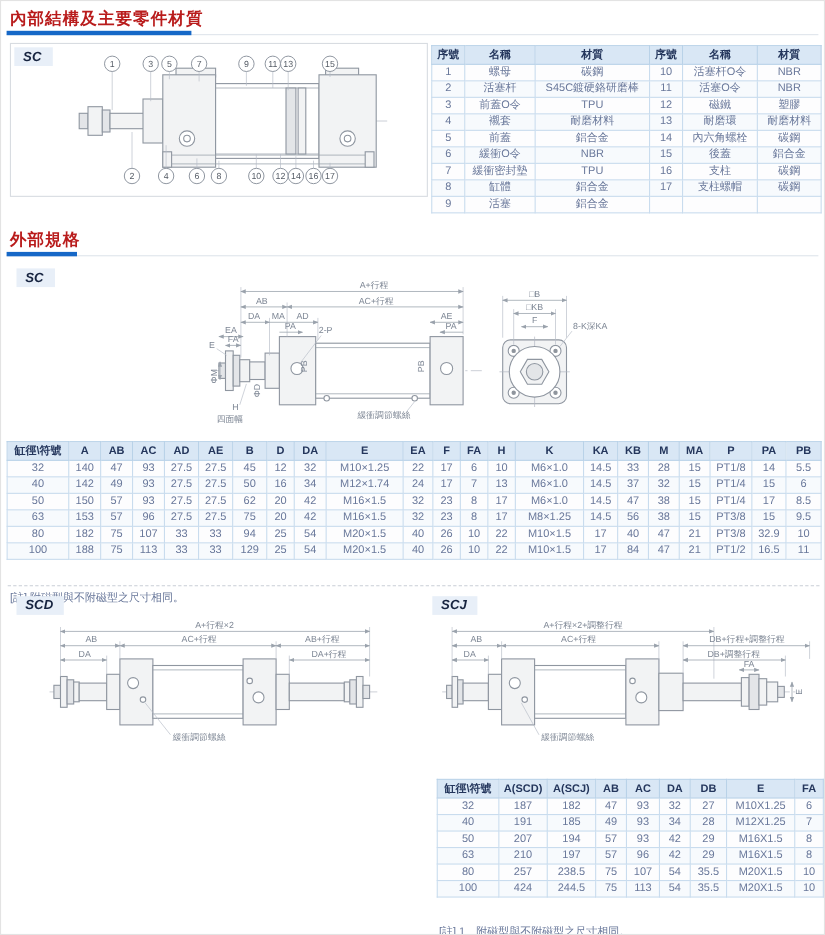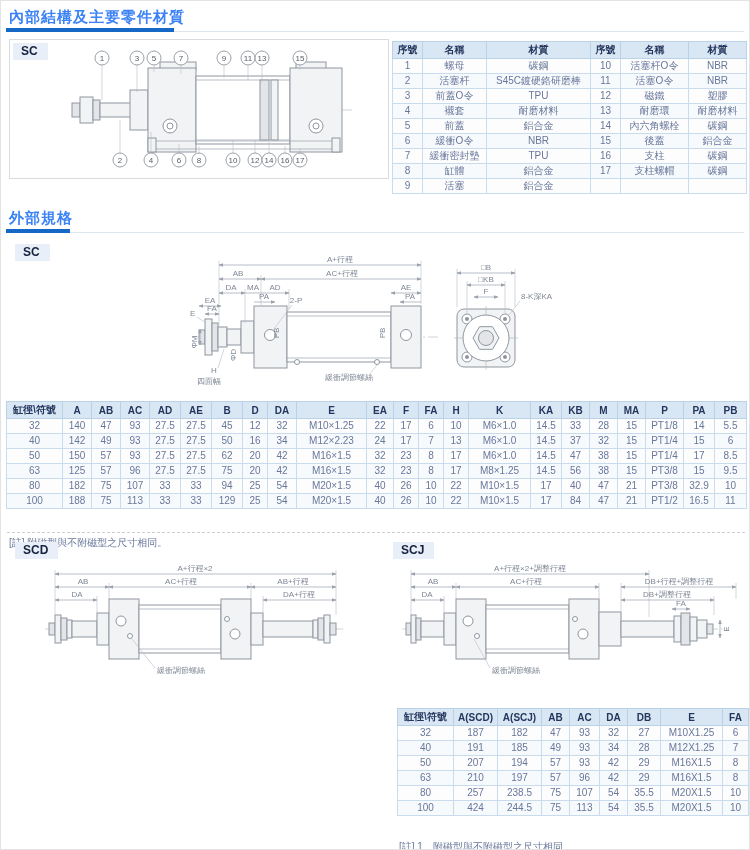--- a/index.html
+++ b/index.html
@@ -1,22 +1,22 @@
 <!DOCTYPE html>
 <html><head>
 <meta charset="utf-8">
 <style>
   html,body{margin:0;padding:0;background:#fff;}
   #page{position:relative;width:750px;height:850px;background:#fff;overflow:hidden;
         font-family:"Liberation Sans","DejaVu Sans",sans-serif;border:1px solid #e3e3e3;box-sizing:border-box;}
-  .sec-title{position:absolute;left:8px;font-size:15px;font-weight:bold;color:#3b82f6;letter-spacing:1px;}
+  .sec-title{position:absolute;left:8px;font-size:15px;font-weight:bold;color:#b91c1c;letter-spacing:1px;}
   .rule{position:absolute;left:5px;right:5px;height:1px;background:#dfe5ec;}
   .rule-accent{position:absolute;left:5px;height:4px;background:#1668c7;}
   .panel{position:absolute;border:1px solid #d8dce1;background:#fff;}
-  .tag{position:absolute;font-size:12px;font-weight:bold;color:#16233f;background:#e8eff8;padding:1px 10px 2px 8px;}
+  .tag{position:absolute;font-size:12px;font-weight:bold;color:#16233f;background:#e8eff8;padding:1px 10px 2px 8px;font-style:italic;}
   .tbl-wrap{position:absolute;}
   table.data{border-collapse:collapse;table-layout:fixed;width:100%;font-size:10px;}
   table.data th{background:#d9e7f5;color:#24365c;border:1px solid #b9d2e8;font-weight:bold;height:16px;padding:0 1px;white-space:nowrap;overflow:hidden;}
   table.data td{border:1px solid #c9dcee;color:#68779a;text-align:center;height:14px;line-height:14px;padding:0 1px;white-space:nowrap;overflow:hidden;background:#fdfdfe;}
   table.data tr:nth-child(even) td{background:#f7fafd;}
   .note{position:absolute;font-size:10px;color:#68779a;margin-top:24px;}
   .dashed-rule{position:absolute;border-top:1px dashed #c9ced6;}
   svg{font-family:"Liberation Sans","DejaVu Sans",sans-serif;}
   .geo{fill:#f2f3f4;stroke:#8f96a0;stroke-width:1;}
   .geo2{fill:#ffffff;stroke:#8f96a0;stroke-width:1;}
@@ -410,21 +410,21 @@
           <tr>
             <td>40</td>
             <td>142</td>
             <td>49</td>
             <td>93</td>
             <td>27.5</td>
             <td>27.5</td>
             <td>50</td>
             <td>16</td>
             <td>34</td>
-            <td>M12×2.23</td>
+            <td>M12×1.74</td>
             <td>24</td>
             <td>17</td>
             <td>7</td>
             <td>13</td>
             <td>M6×1.0</td>
             <td>14.5</td>
             <td>37</td>
             <td>32</td>
             <td>15</td>
             <td>PT1/4</td>
@@ -450,21 +450,21 @@
             <td>14.5</td>
             <td>47</td>
             <td>38</td>
             <td>15</td>
             <td>PT1/4</td>
             <td>17</td>
             <td>8.5</td>
           </tr>
           <tr>
             <td>63</td>
-            <td>125</td>
+            <td>153</td>
             <td>57</td>
             <td>96</td>
             <td>27.5</td>
             <td>27.5</td>
             <td>75</td>
             <td>20</td>
             <td>42</td>
             <td>M16×1.5</td>
             <td>32</td>
             <td>23</td>

